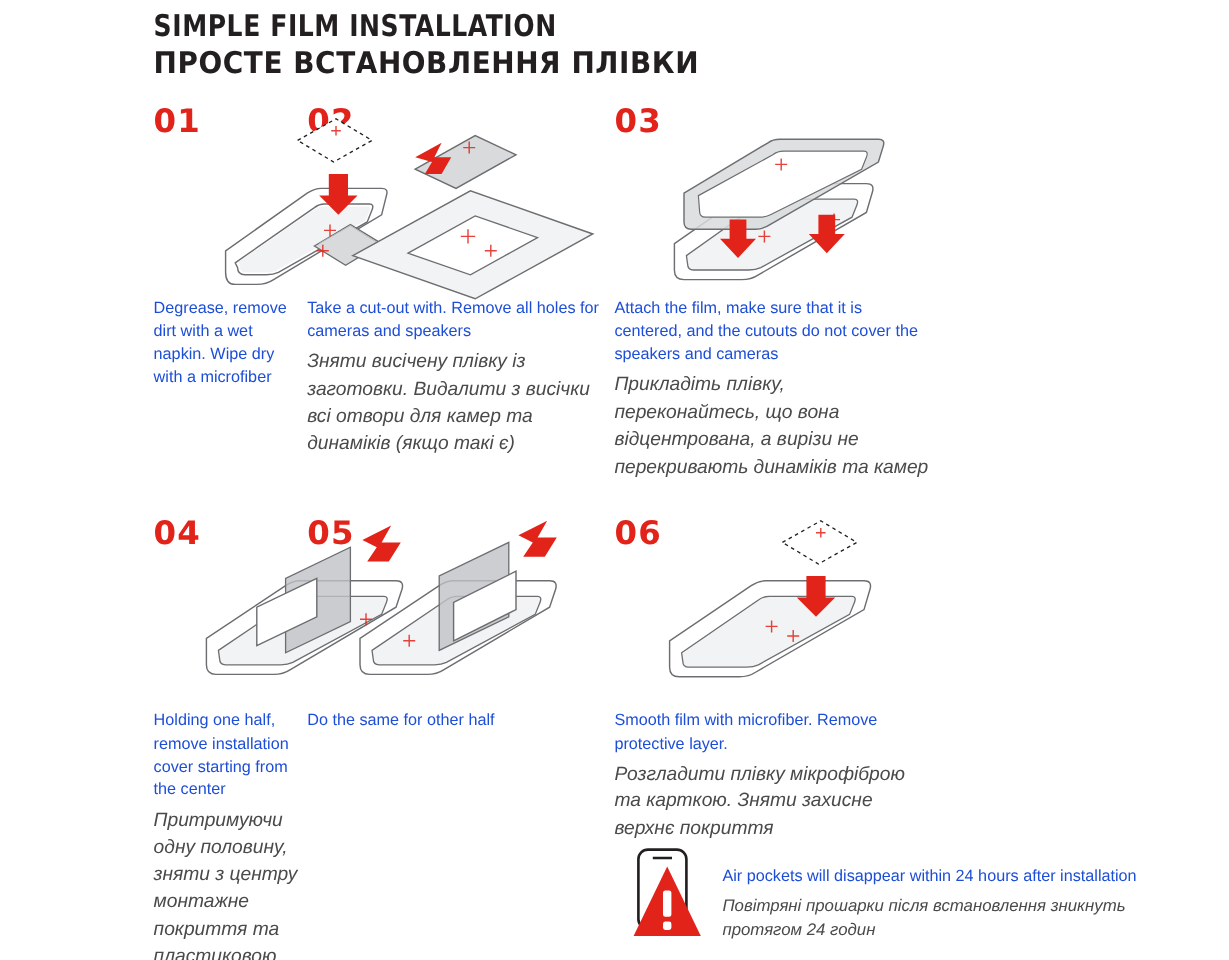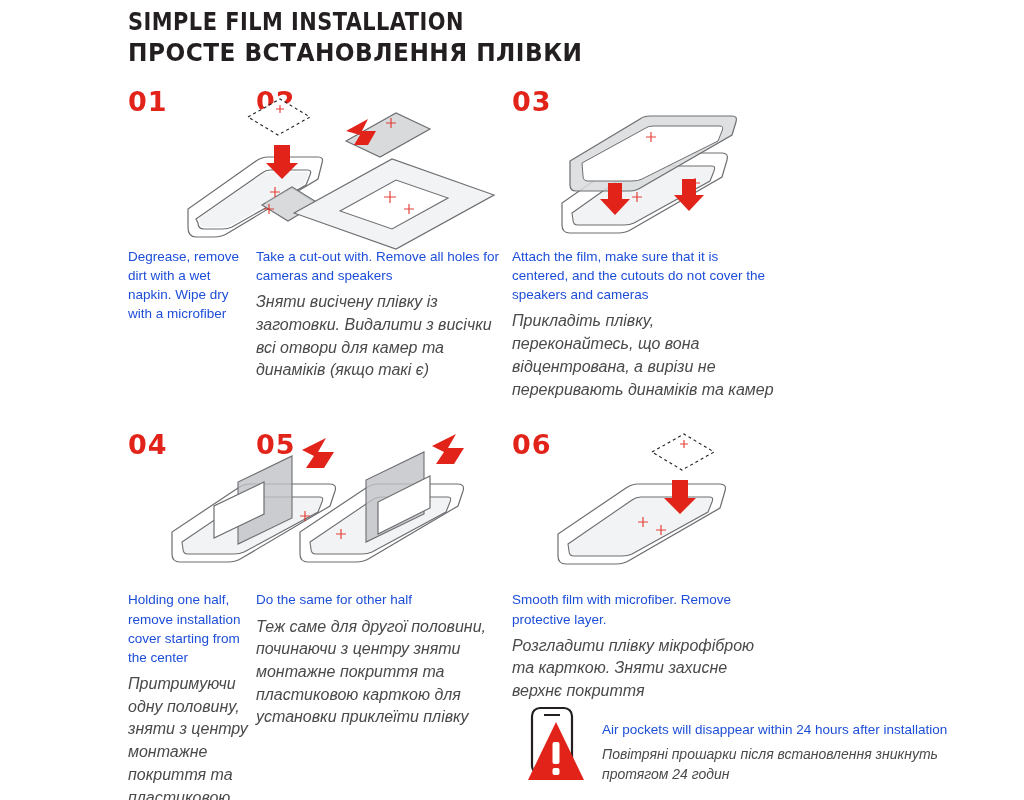--- a/index.html
+++ b/index.html
@@ -269,21 +269,20 @@
             <path d="M98,104 L98,72 L150,46 L150,78 Z" fill="#ffffff" stroke="#6d6e71" stroke-width="1.2"></path>
             <g stroke="#e2231a" stroke-width="1.2" opacity="0.85">
               <path d="M56,104 l10,0 M61,99 l0,10"></path>
             </g>
             <g fill="#e2231a">
               <path d="M152,16 L176,4 L168,18 L184,18 L174,34 L156,34 L164,22 Z"></path>
             </g>
           </svg>
         </div>
         <p class="txt-en">Do the same for other half</p>
-        <p class="txt-uk">Теж саме для другої половини, починаючи з центру зняти монтажне покриття та пластиковою карткою для установки приклеїти плівку</p>
       </div>
 
       <div class="cell col3">
         <div class="stepnum">06</div>
         <div class="art">
           <svg width="240" height="150" viewBox="0 0 240 150">
 
             <g>
               <path d="M22,120 L22,104 L90,58 Q96,54 102,54 L184,54 Q191,54 189,61 L184,78 L94,130 Q88,134 80,134 L30,134 Q22,134 22,126 Z" fill="#ffffff" stroke="#6d6e71" stroke-width="1.2"></path>
               <path d="M32,114 L96,70 Q100,67 105,67 L174,67 Q178,67 176,72 L172,82 L96,124 Q92,126 86,126 L38,126 Q33,126 33,121 Z" fill="#f2f3f4" stroke="#6d6e71" stroke-width="1.1"></path>

